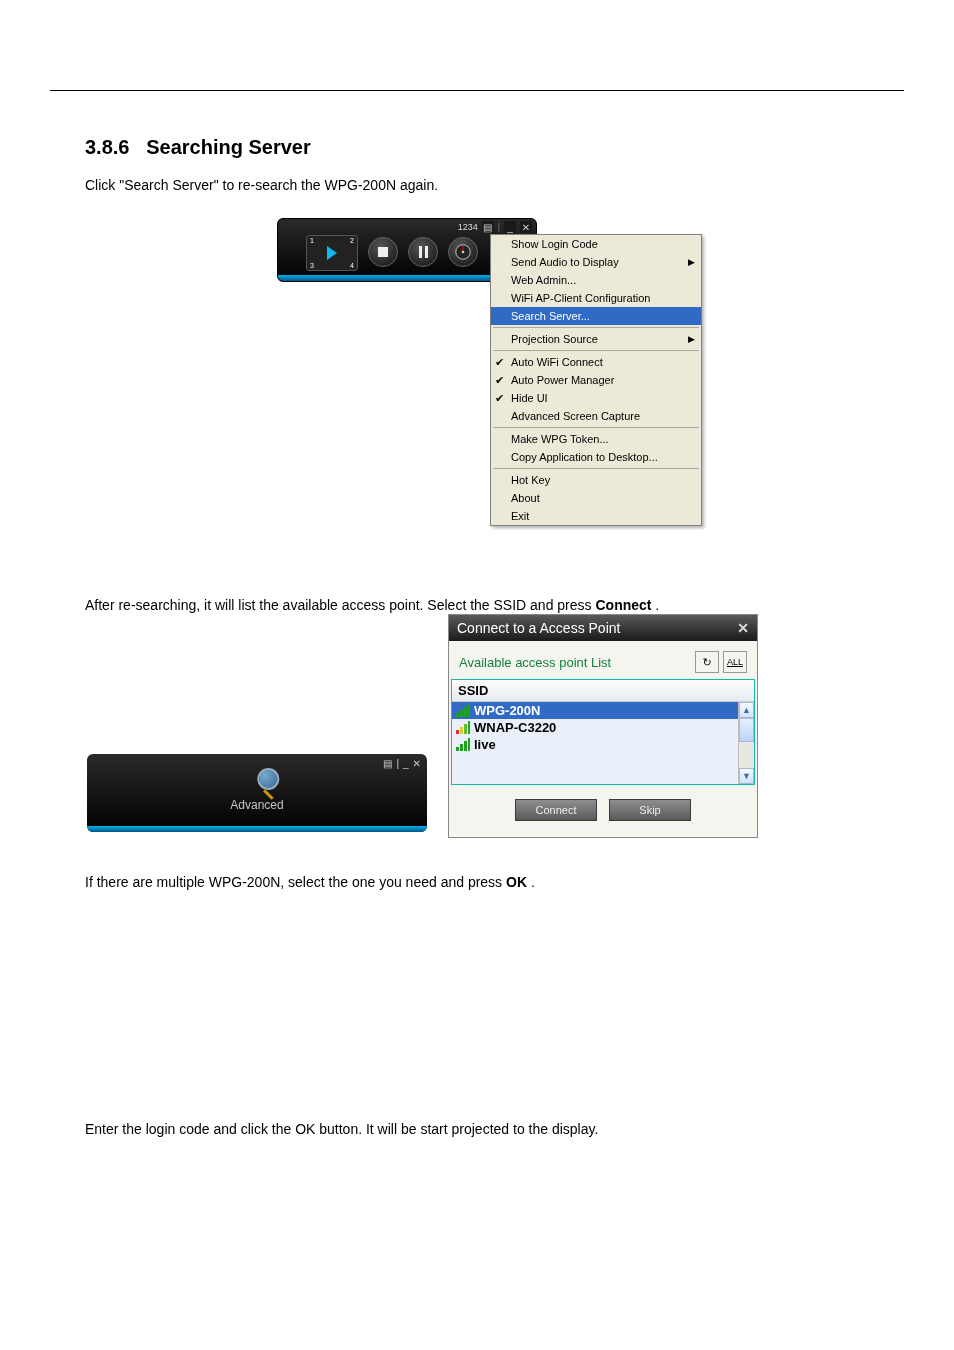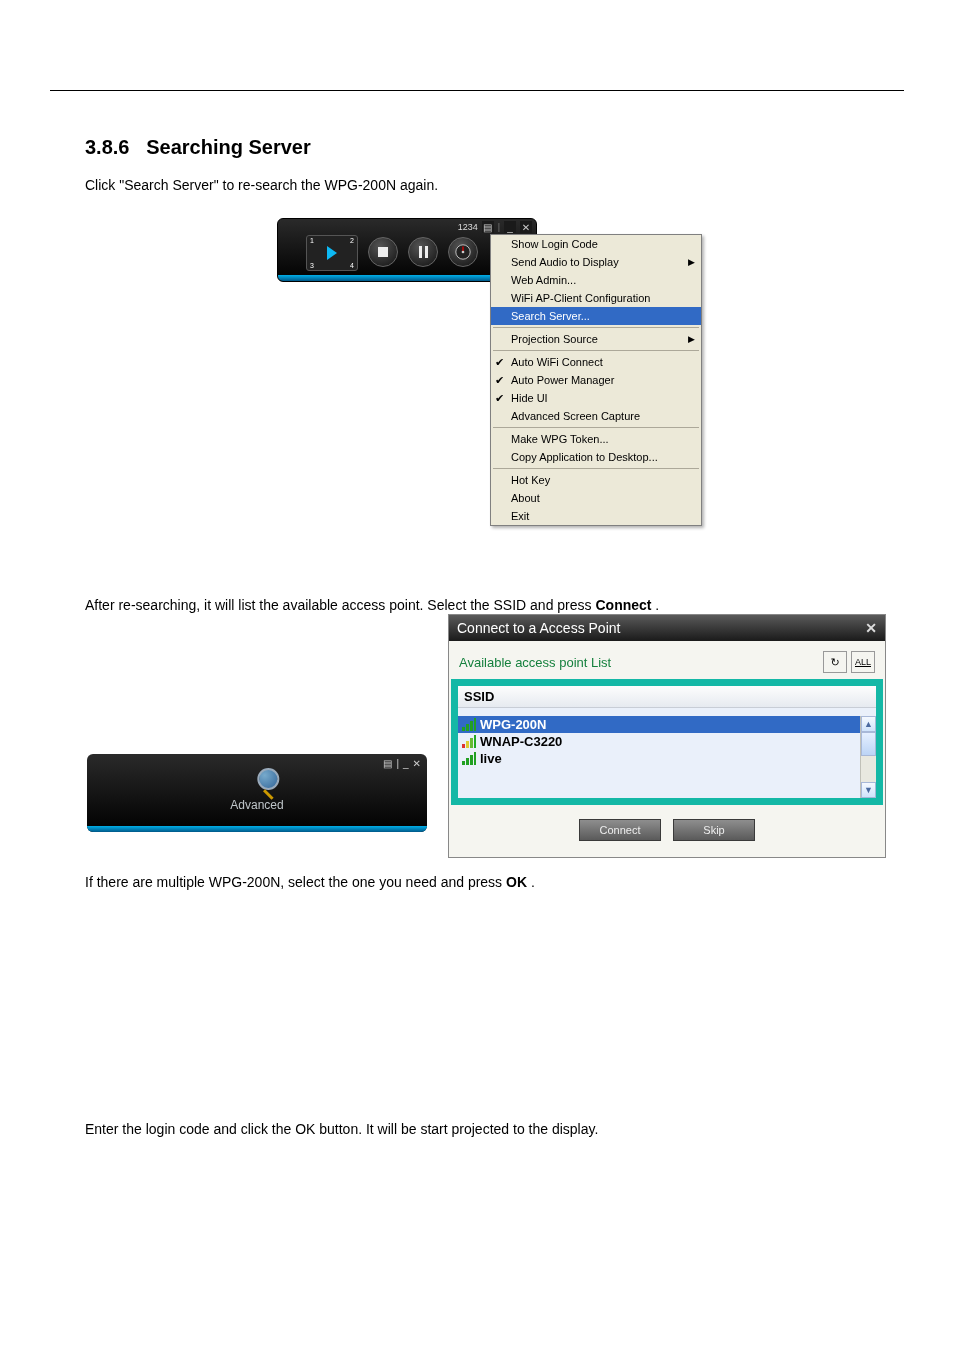--- a/index.html
+++ b/index.html
@@ -211,21 +211,21 @@
     bottom: -2px;
     right: -4px;
     transform: rotate(45deg);
   }
 
   
   .ap-dialog {
     position: absolute;
     top: 614px;
     left: 448px;
-    width: 438px;
+    width: 310px;
     background: #f5f5f0;
     border: 1px solid #888;
   }
   .ap-dialog .titlebar {
     height: 26px;
     background: linear-gradient(#5a5a5a, #1a1a1a);
     color: #fff;
     font-size: 14px;
     display: flex;
     align-items: center;
@@ -256,36 +256,35 @@
     height: 22px;
     border: 1px solid #999;
     background: #f5f5f0;
     display: flex;
     align-items: center;
     justify-content: center;
     font-size: 11px;
   }
   .ap-dialog .list-frame {
     margin: 0 2px;
-    border: 7px solid #14b8a6;
+    border: 1px solid #14b8a6;
     background: #eaf0fa;
     position: relative;
   }
   .ap-dialog .list-header {
     background: linear-gradient(#fdfdfd, #e6eaf0);
     border-bottom: 1px solid #c8cdd6;
     font-size: 13px;
     font-weight: bold;
     padding: 3px 6px;
   }
   .ap-dialog .list-body {
     height: 82px;
     overflow: hidden;
     position: relative;
-    margin-top: 8px;
   }
   .ap-dialog .list-row {
     display: flex;
     align-items: center;
     gap: 4px;
     padding: 1px 4px;
     font-size: 13px;
     font-weight: bold;
   }
   .ap-dialog .list-row.selected {

